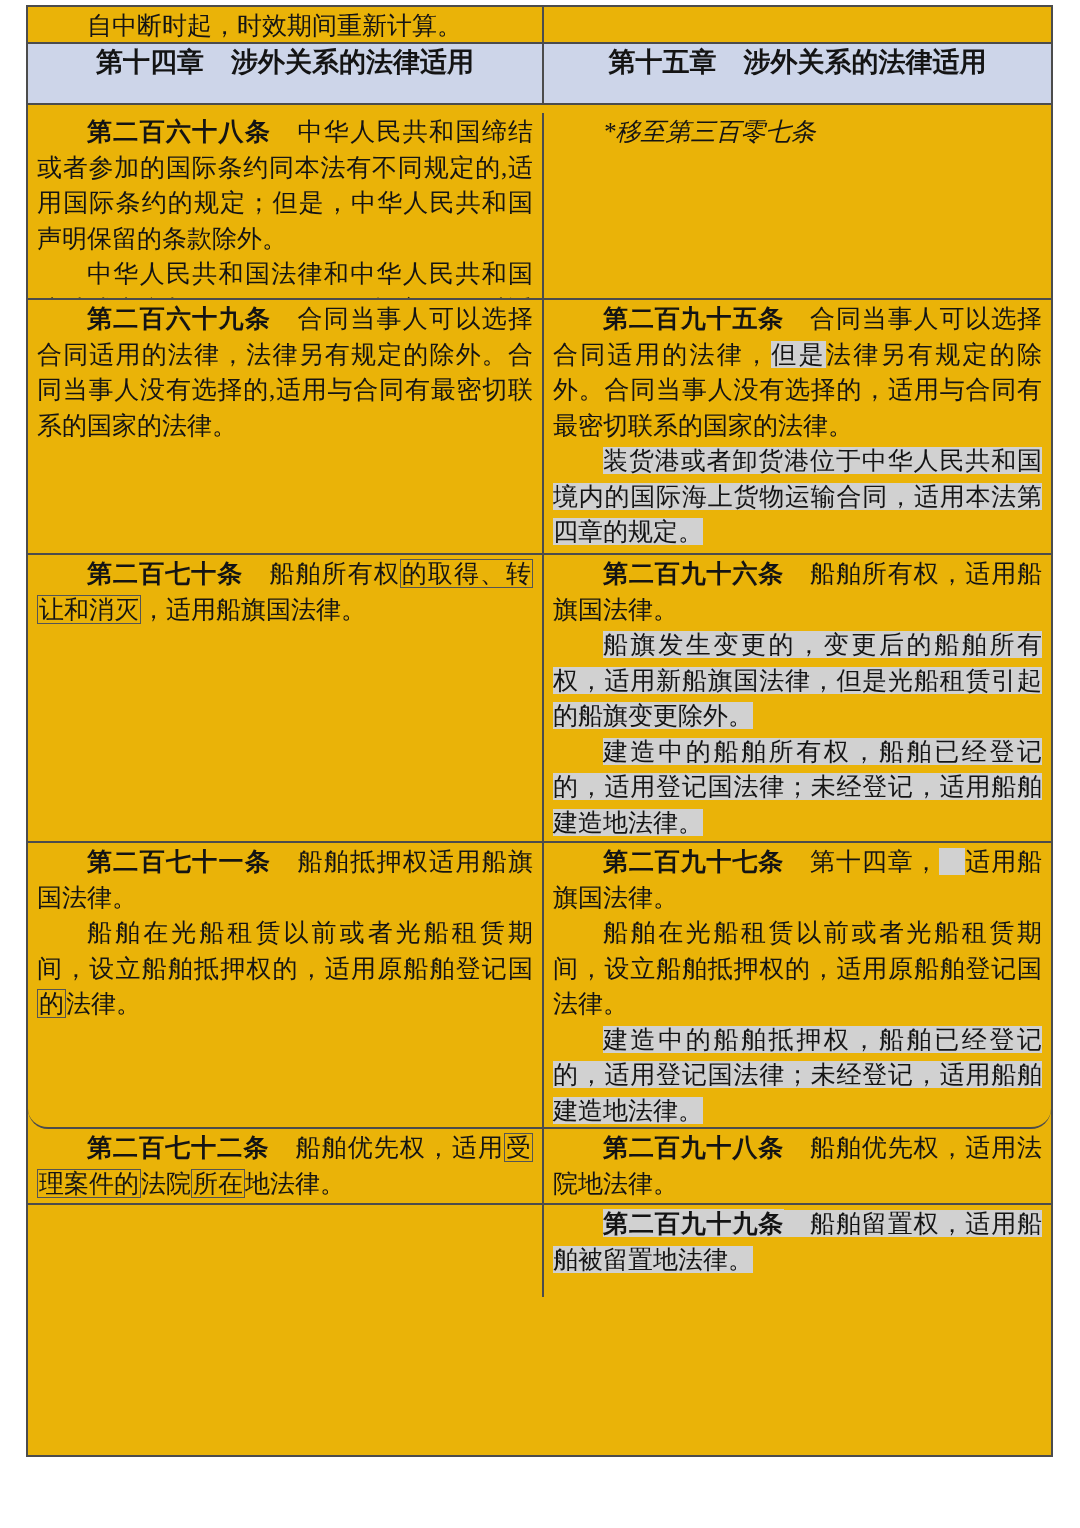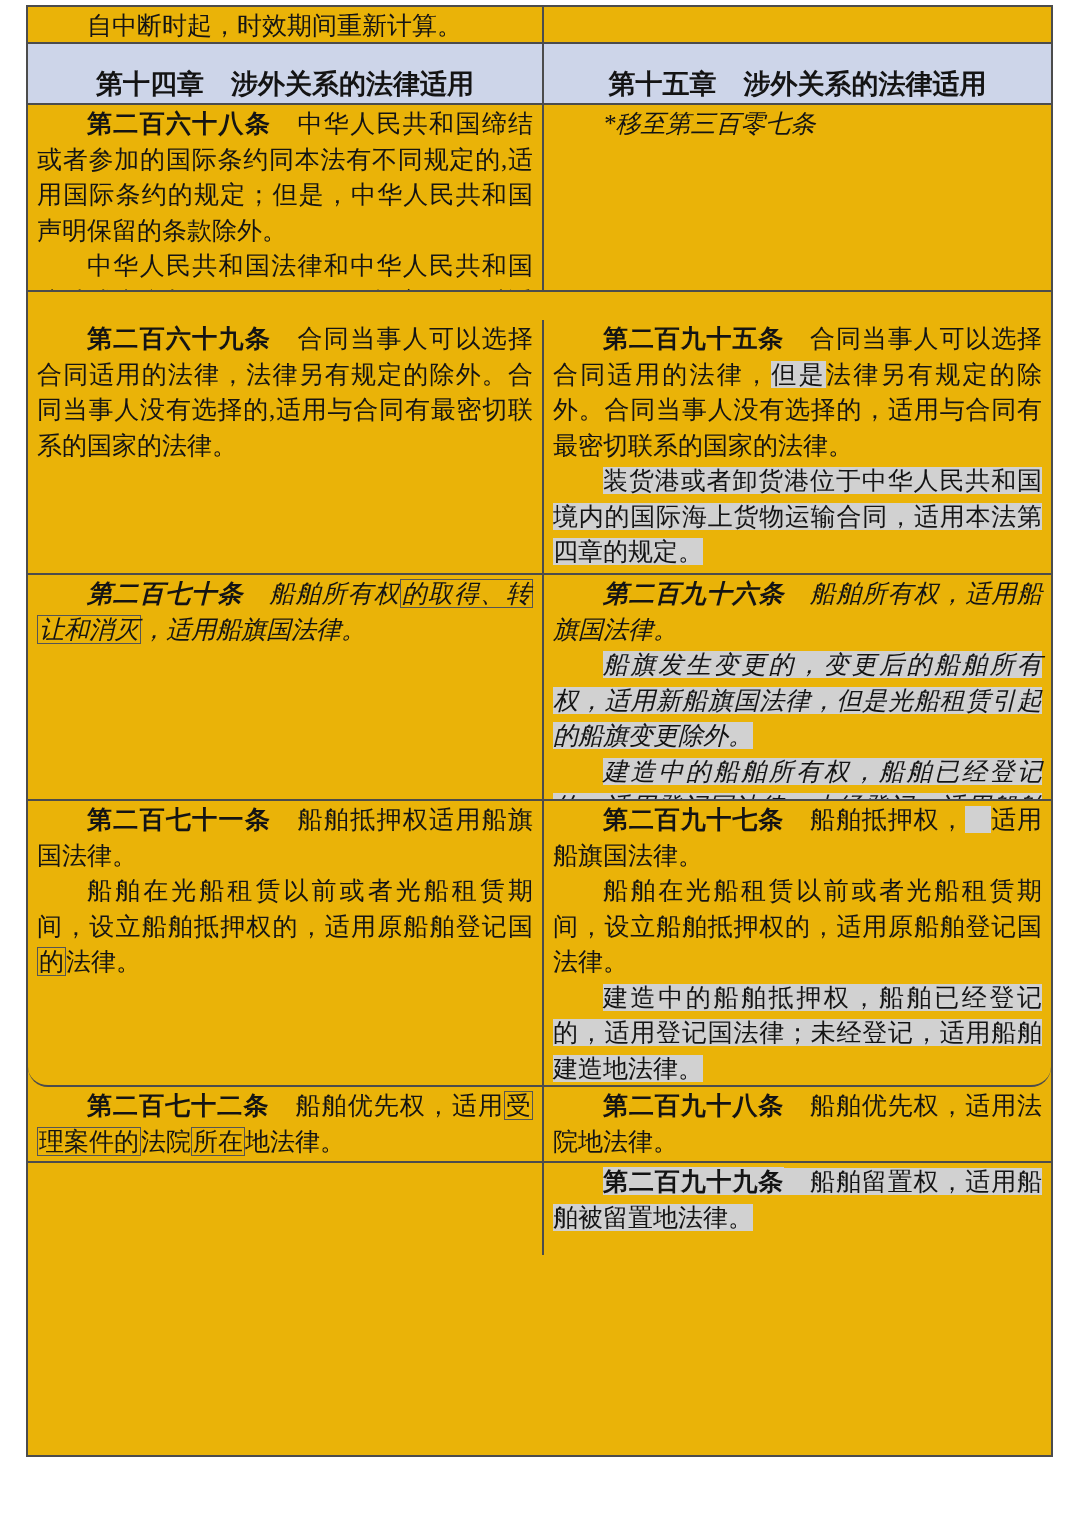--- a/index.html
+++ b/index.html
@@ -22,21 +22,21 @@
   .row:last-child{border-bottom:none;}
   .cell{
     box-sizing:border-box;padding:1px 9px;overflow:hidden;
     font-size:25px;line-height:35.5px;text-align:justify;
   }
   .cell.left{width:516px;flex:none;border-right:2px solid var(--border);}
   .cell.right{flex:1;}
   .cell p{margin:0;text-indent:2em;}
   .row.hdr{background:var(--hdrbg);}
   .row.hdr .cell{
-    display:flex;align-items:flex-end;justify-content:center;
+    display:flex;align-items:flex-start;justify-content:center;
     font-family:"Liberation Sans", sans-serif;font-weight:bold;font-size:27px;
   }
   .row.hdr .cell p{text-indent:0;text-align:center;}
   .b{font-weight:bold;font-family:"Liberation Sans", sans-serif;}
   .hl{background:var(--hl);}
   .box{
     border:1px solid #555;padding:0 1px;
     box-decoration-break:clone;-webkit-box-decoration-break:clone;
   }
   .i{font-style:italic;}
@@ -52,55 +52,55 @@
       <div class="cell right"></div>
     </div>
     <div class="row hdr" style="height: 61px;">
       <div class="cell left">
         <p><span class="b">第十四章　涉外关系的法律适用</span></p>
       </div>
       <div class="cell right">
         <p><span class="b">第十五章　涉外关系的法律适用</span></p>
       </div>
     </div>
-    <div class="row" style="height: 187px;">
+    <div class="row" style="height: 187px; margin-top: 8px;">
       <div class="cell left">
         <p><span class="b">第二百六十八条</span><span>　中华人民共和国缔结或者参加的国际条约同本法有不同规定的,适用国际条约的规定；但是，中华人民共和国声明保留的条款除外。</span></p>
         <p><span>中华人民共和国法律和中华人民共和国缔结或者参加的国际条约没有规定的,可以适用国际惯例。</span></p>
       </div>
       <div class="cell right">
         <p><span class="i">*移至第三百零七条</span></p>
       </div>
     </div>
-    <div class="row" style="height: 255px; margin-top: 28px;">
+    <div class="row" style="height: 255px;">
       <div class="cell left">
         <p><span class="b">第二百六十九条</span><span>　合同当事人可以选择合同适用的法律，法律另有规定的除外。合同当事人没有选择的,适用与合同有最密切联系的国家的法律。</span></p>
       </div>
       <div class="cell right">
         <p><span class="b">第二百九十五条</span><span>　合同当事人可以选择合同适用的法律，</span><span class="hl">但是</span><span>法律另有规定的除外。合同当事人没有选择的，适用与合同有最密切联系的国家的法律。</span></p>
         <p><span class="hl">装货港或者卸货港位于中华人民共和国境内的国际海上货物运输合同，适用本法第四章的规定。</span></p>
       </div>
     </div>
-    <div class="row" style="height: 226px; font-style: italic;">
+    <div class="row" style="height: 288px;">
       <div class="cell left">
         <p><span class="b">第二百七十条</span><span>　船舶所有权</span><span class="box">的取得、转让和消灭</span><span>，适用船旗国法律。</span></p>
       </div>
       <div class="cell right">
         <p><span class="b">第二百九十六条</span><span>　船舶所有权，适用船旗国法律。</span></p>
         <p><span class="hl">船旗发生变更的，变更后的船舶所有权，适用新船旗国法律，但是光船租赁引起的船旗变更除外。</span></p>
         <p><span class="hl">建造中的船舶所有权，船舶已经登记的，适用登记国法律；未经登记，适用船舶建造地法律。</span></p>
       </div>
     </div>
     <div class="row" style="height: 286px; border-radius: 20px;">
       <div class="cell left">
         <p><span class="b">第二百七十一条</span><span>　船舶抵押权适用船旗国法律。</span></p>
         <p><span>船舶在光船租赁以前或者光船租赁期间，设立船舶抵押权的，适用原船舶登记国</span><span class="box">的</span><span>法律。</span></p>
       </div>
       <div class="cell right">
-        <p><span class="b">第二百九十七条</span><span>　船舶抵押权，</span><span class="hl">　</span><span>适用船旗国法律。</span></p>
+        <p><span class="b">第二百九十七条</span><span>　第十四章，</span><span class="hl">　</span><span>适用船旗国法律。</span></p>
         <p><span>船舶在光船租赁以前或者光船租赁期间，设立船舶抵押权的，适用原船舶登记国法律。</span></p>
         <p><span class="hl">建造中的船舶抵押权，船舶已经登记的，适用登记国法律；未经登记，适用船舶建造地法律。</span></p>
       </div>
     </div>
     <div class="row" style="height: 76px;">
       <div class="cell left">
         <p><span class="b">第二百七十二条</span><span>　船舶优先权，适用</span><span class="box">受理案件的</span><span>法院</span><span class="box">所在</span><span>地法律。</span></p>
       </div>
       <div class="cell right">
         <p><span class="b">第二百九十八条</span><span>　船舶优先权，适用法院地法律。</span></p>

